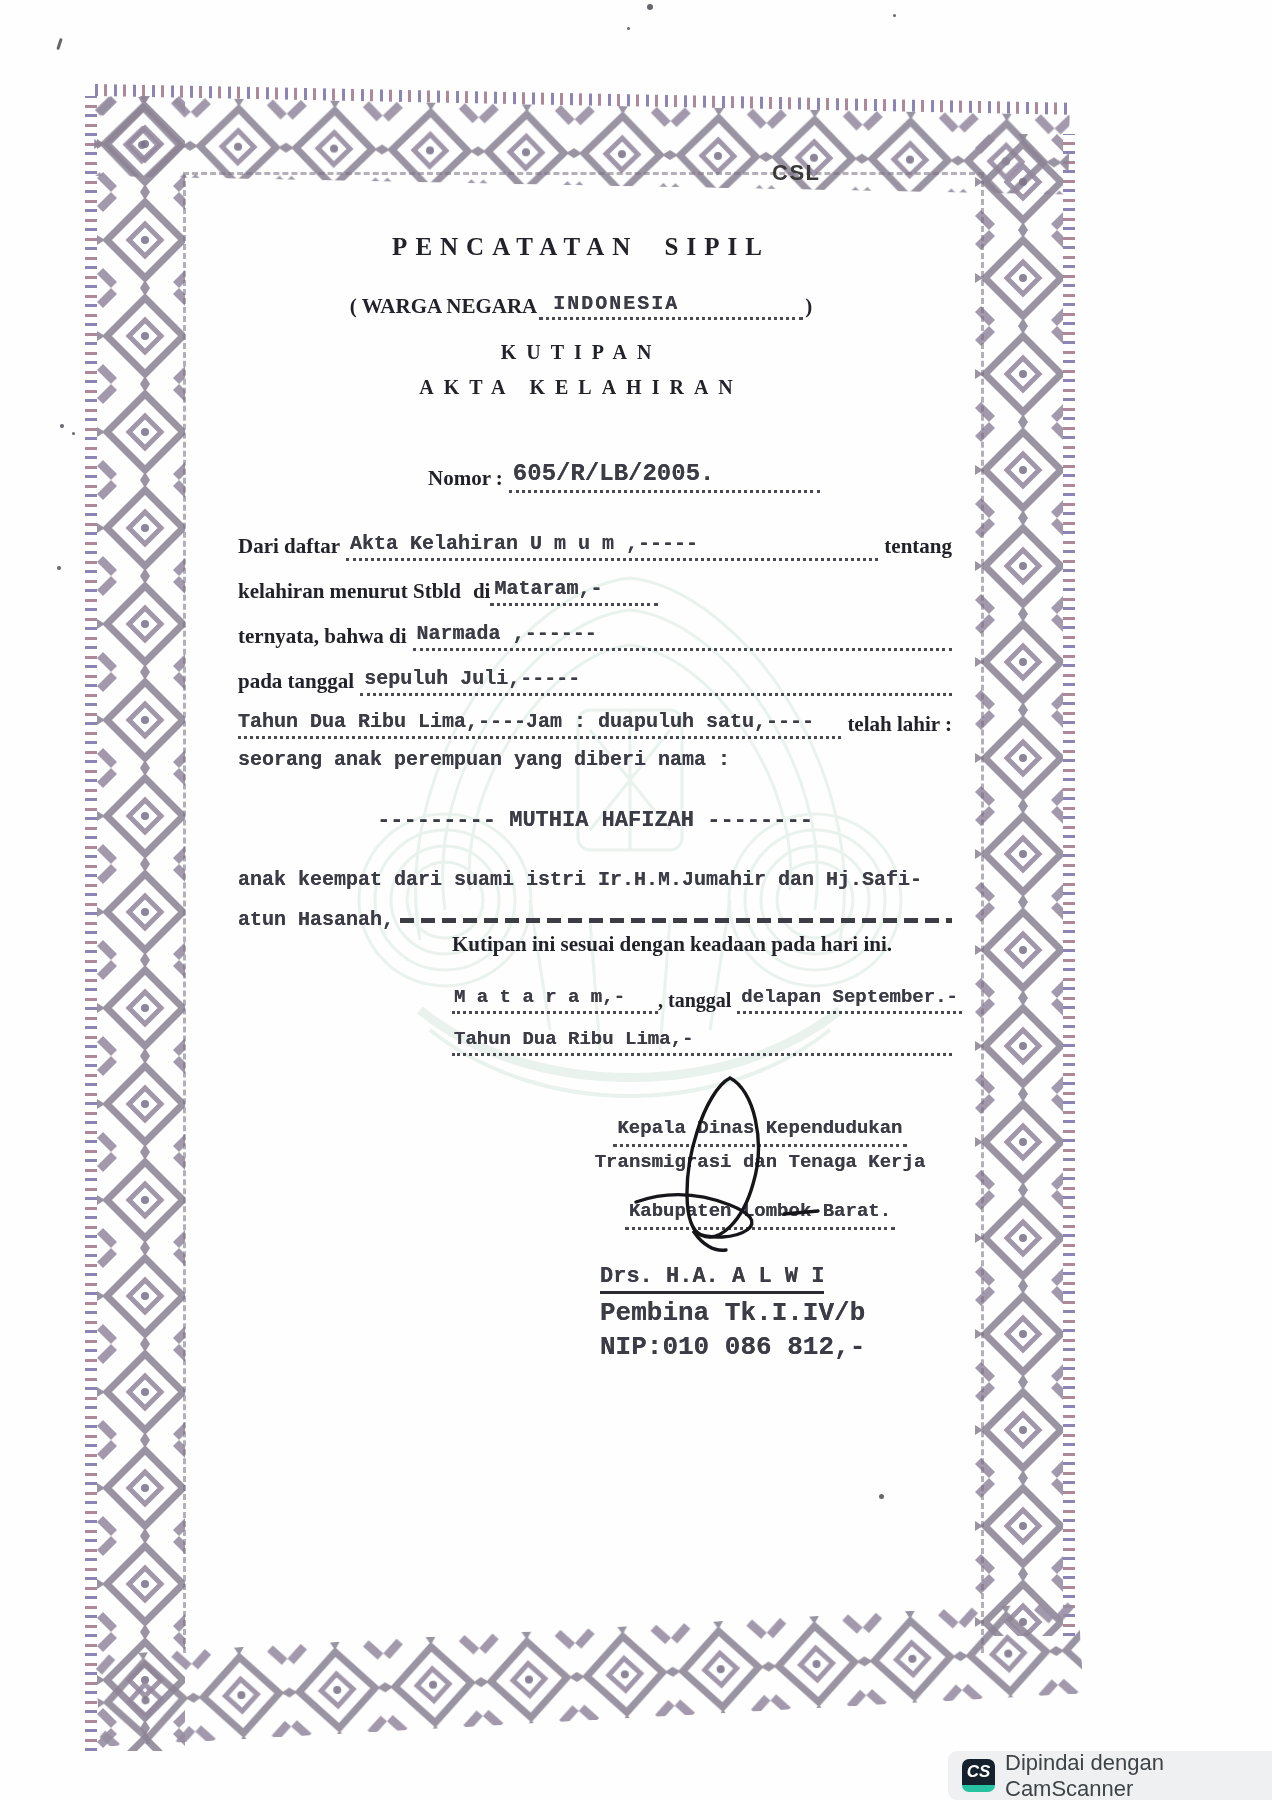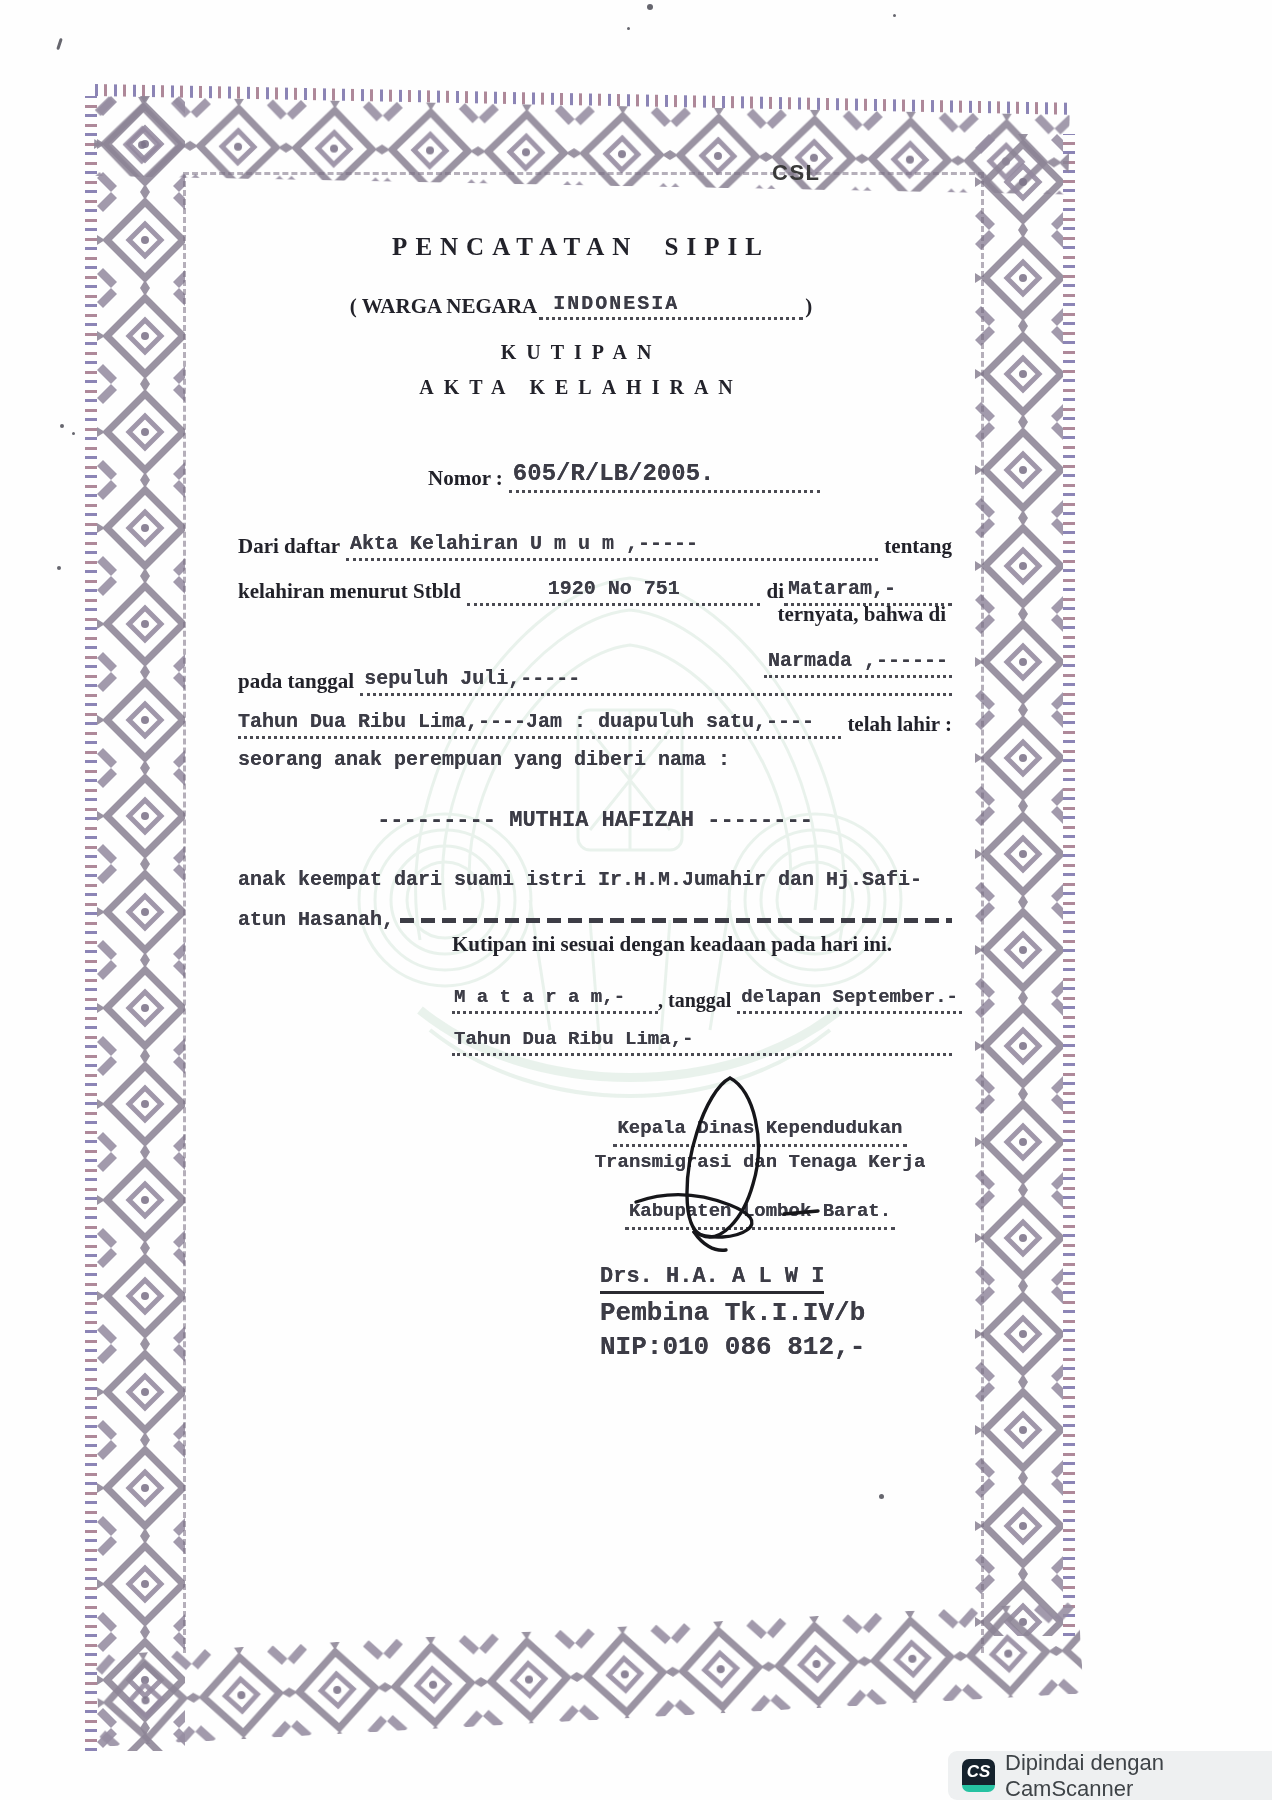--- a/index.html
+++ b/index.html
@@ -179,30 +179,27 @@
   <div class="row" style="top:512px;">
     <span class="lbl print">Dari daftar</span>
     <span class="fill">
       <span class="typed">Akta Kelahiran U m u m ,-----</span>
     </span>
     <span class="lbl after print">tentang</span>
   </div>
 
   <div class="row" style="top:557px;">
     <span class="lbl print">kelahiran menurut Stbld</span>
-    <span class="fill center">
-      <span class="typed">1920 No 751</span>
-    </span>
     <span class="lbl after print">di</span>
     <span class="fill fixed" style="width:160px;">
       <span class="typed">Mataram,-</span>
     </span>
   </div>
 
-  <div class="row" style="top:602px;flex-direction:column;">
+  <div class="row" style="top:602px;">
     <span class="lbl print">ternyata, bahwa di</span>
     <span class="fill">
       <span class="typed">Narmada ,------</span>
     </span>
   </div>
 
   <div class="row" style="top:647px;">
     <span class="lbl print">pada tanggal</span>
     <span class="fill">
       <span class="typed">sepuluh Juli,-----</span>

